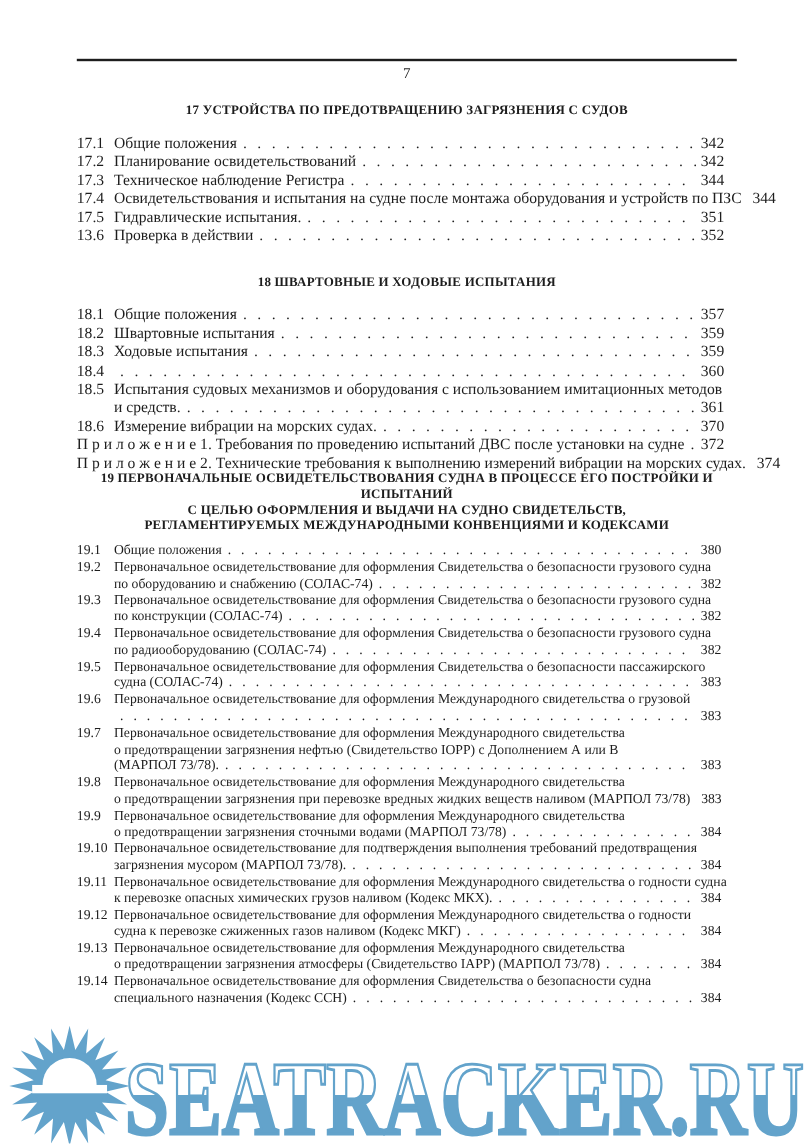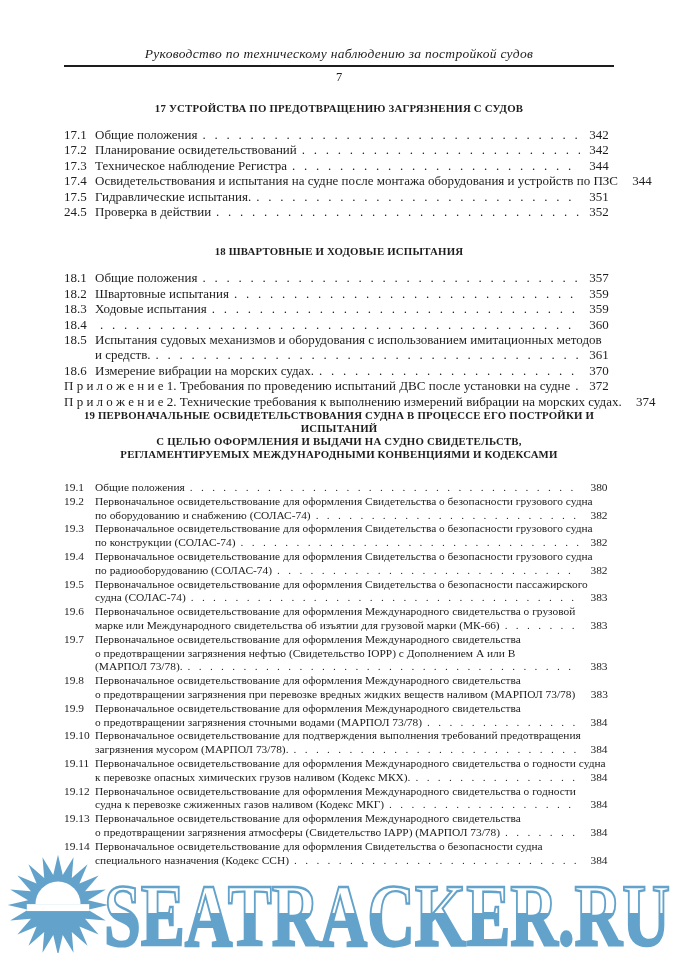--- a/index.html
+++ b/index.html
@@ -12,42 +12,41 @@
     text-align:center;font-style:italic;font-size:13.5px;letter-spacing:.3px;
   }
   .header-rule{border:0;border-top:2px solid #1d1d1d;margin:3px 0 0 0;}
   .page-number{text-align:center;font-size:12.5px;margin-top:3px;}
 
   .sec-heading{text-align:center;font-weight:bold;font-size:10.8px;line-height:13px;letter-spacing:.2px;}
   .section:nth-of-type(1) .sec-heading{margin-top:17px;}
   .section:nth-of-type(2) .sec-heading{margin-top:26px;}
   .section:nth-of-type(3) .sec-heading{}
   .entries{margin-top:12px;font-size:13px;line-height:15.4px;}
-  .section:nth-of-type(3) .entries{margin-top:20px;font-size:11.4px;line-height:13.8px;}
+  .section:nth-of-type(3) .entries{margin-top:8px;font-size:11.4px;line-height:13.8px;}
 
   .entry{position:relative;padding-left:31px;}
   .entry.noindent{padding-left:0;}
   .entry .num{position:absolute;left:0;top:0;}
   .entry .line{display:flex;align-items:baseline;}
   .entry .txt{white-space:nowrap;flex:0 0 auto;}
   .leader{flex:1 1 auto;overflow:hidden;white-space:nowrap;word-spacing:5.5px;padding-left:5px;color:#1d1d1d;}
-  .pg{flex:0 0 30px;text-align:center;padding-left:4px;}
+  .pg{flex:0 0 30px;text-align:left;padding-left:4px;}
 
   .watermark{
     position:absolute;left:0;bottom:-8px;width:674px;height:112px;
     display:flex;align-items:center;opacity:.95;pointer-events:none;
   }
   .sun{flex:0 0 auto;margin-left:6px;}
   .wm-textsvg{flex:0 0 auto;margin-left:-8px;}
 </style>
 </head>
 <body>
 
 <div class="content">
-  <div class="running-header">Руководство по техническому наблюдению за постройкой судов</div>
   <div class="header-rule"></div>
   <div class="page-number">7</div>
   <div id="toc">
       <div class="section">
         <div class="sec-heading">
           <div class="sec-heading-line">17 УСТРОЙСТВА ПО ПРЕДОТВРАЩЕНИЮ ЗАГРЯЗНЕНИЯ С СУДОВ</div>
         </div>
         <div class="entries">
           <div class="entry">
             <span class="num">17.1</span>
@@ -83,21 +82,21 @@
           </div>
           <div class="entry">
             <span class="num">17.5</span>
             <div class="line">
               <span class="txt">Гидравлические испытания.</span>
               <span class="leader">. . . . . . . . . . . . . . . . . . . . . . . . . . . . . . . . . . . . . . . . . . . . . . . . . . . . . . . . . . . . . . . . . . . . . . . . . . . . . . . . . . . . . . . . . . . . . . . . . . . . . . . . . . . . . . . . . . . . . . . . . . . . . . . . . . . . . . . . . . . . . . . . . . . . . . </span>
               <span class="pg">351</span>
             </div>
           </div>
           <div class="entry">
-            <span class="num">24.5</span>
+            <span class="num">13.6</span>
             <div class="line">
               <span class="txt">Проверка в действии</span>
               <span class="leader">. . . . . . . . . . . . . . . . . . . . . . . . . . . . . . . . . . . . . . . . . . . . . . . . . . . . . . . . . . . . . . . . . . . . . . . . . . . . . . . . . . . . . . . . . . . . . . . . . . . . . . . . . . . . . . . . . . . . . . . . . . . . . . . . . . . . . . . . . . . . . . . . . . . . . . </span>
               <span class="pg">352</span>
             </div>
           </div>
         </div>
       </div>
       <div class="section">
         <div class="sec-heading">
@@ -228,21 +227,20 @@
               <span class="leader">. . . . . . . . . . . . . . . . . . . . . . . . . . . . . . . . . . . . . . . . . . . . . . . . . . . . . . . . . . . . . . . . . . . . . . . . . . . . . . . . . . . . . . . . . . . . . . . . . . . . . . . . . . . . . . . . . . . . . . . . . . . . . . . . . . . . . . . . . . . . . . . . . . . . . . </span>
               <span class="pg">383</span>
             </div>
           </div>
           <div class="entry">
             <span class="num">19.6</span>
             <div class="line">
               <span class="txt">Первоначальное освидетельствование для оформления Международного свидетельства о грузовой</span>
             </div>
             <div class="line">
-              <span class="txt">марке или Международного свидетельства об изъятии для грузовой марки (МК-66)</span>
               <span class="leader">. . . . . . . . . . . . . . . . . . . . . . . . . . . . . . . . . . . . . . . . . . . . . . . . . . . . . . . . . . . . . . . . . . . . . . . . . . . . . . . . . . . . . . . . . . . . . . . . . . . . . . . . . . . . . . . . . . . . . . . . . . . . . . . . . . . . . . . . . . . . . . . . . . . . . . </span>
               <span class="pg">383</span>
             </div>
           </div>
           <div class="entry">
             <span class="num">19.7</span>
             <div class="line">
               <span class="txt">Первоначальное освидетельствование для оформления Международного свидетельства</span>
             </div>
             <div class="line">

